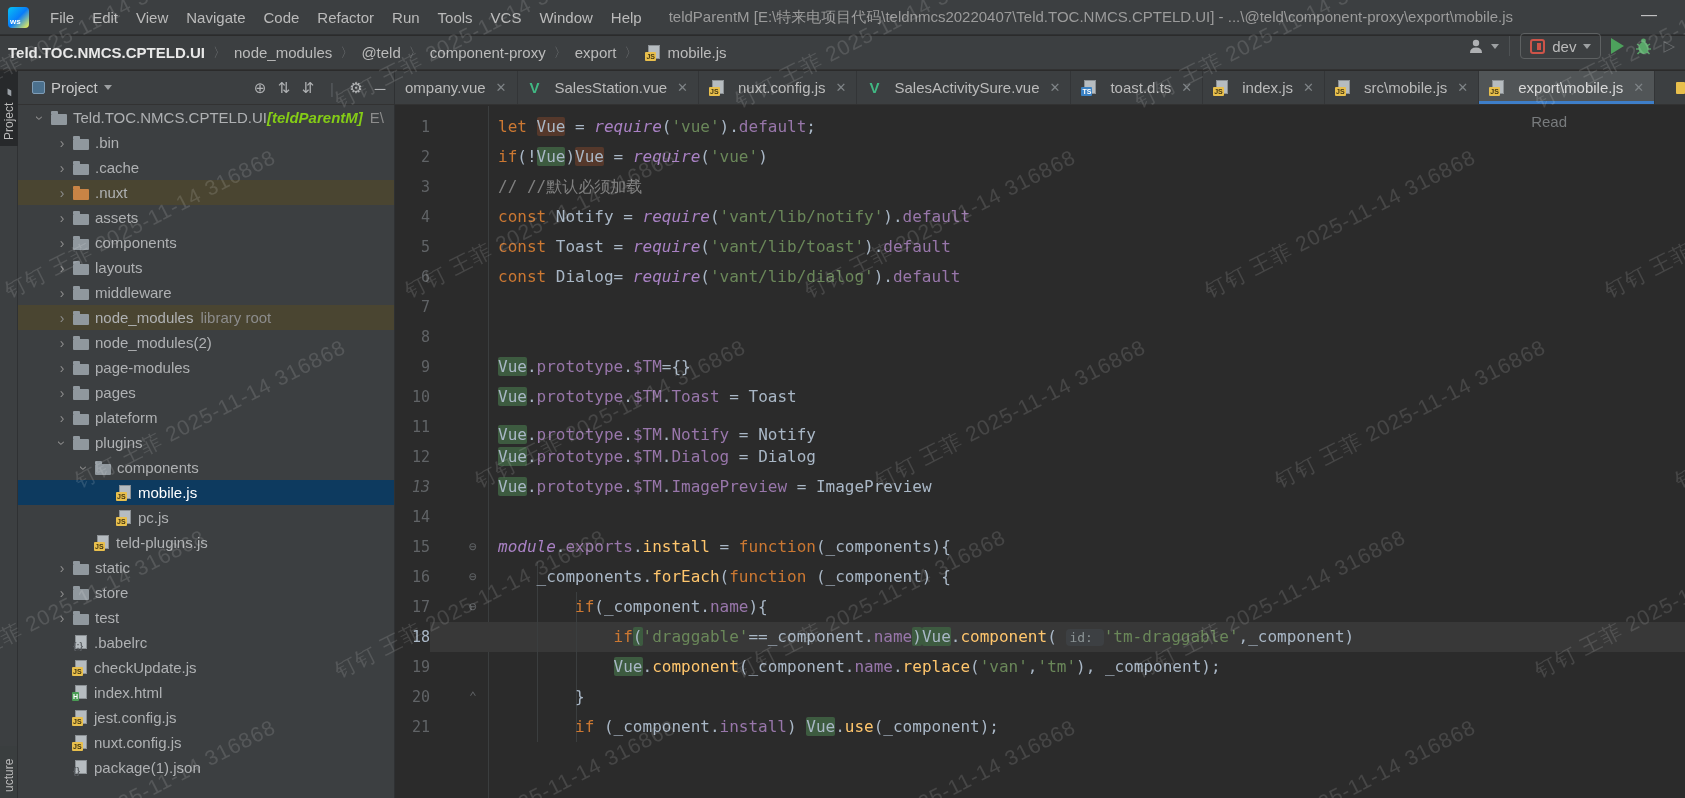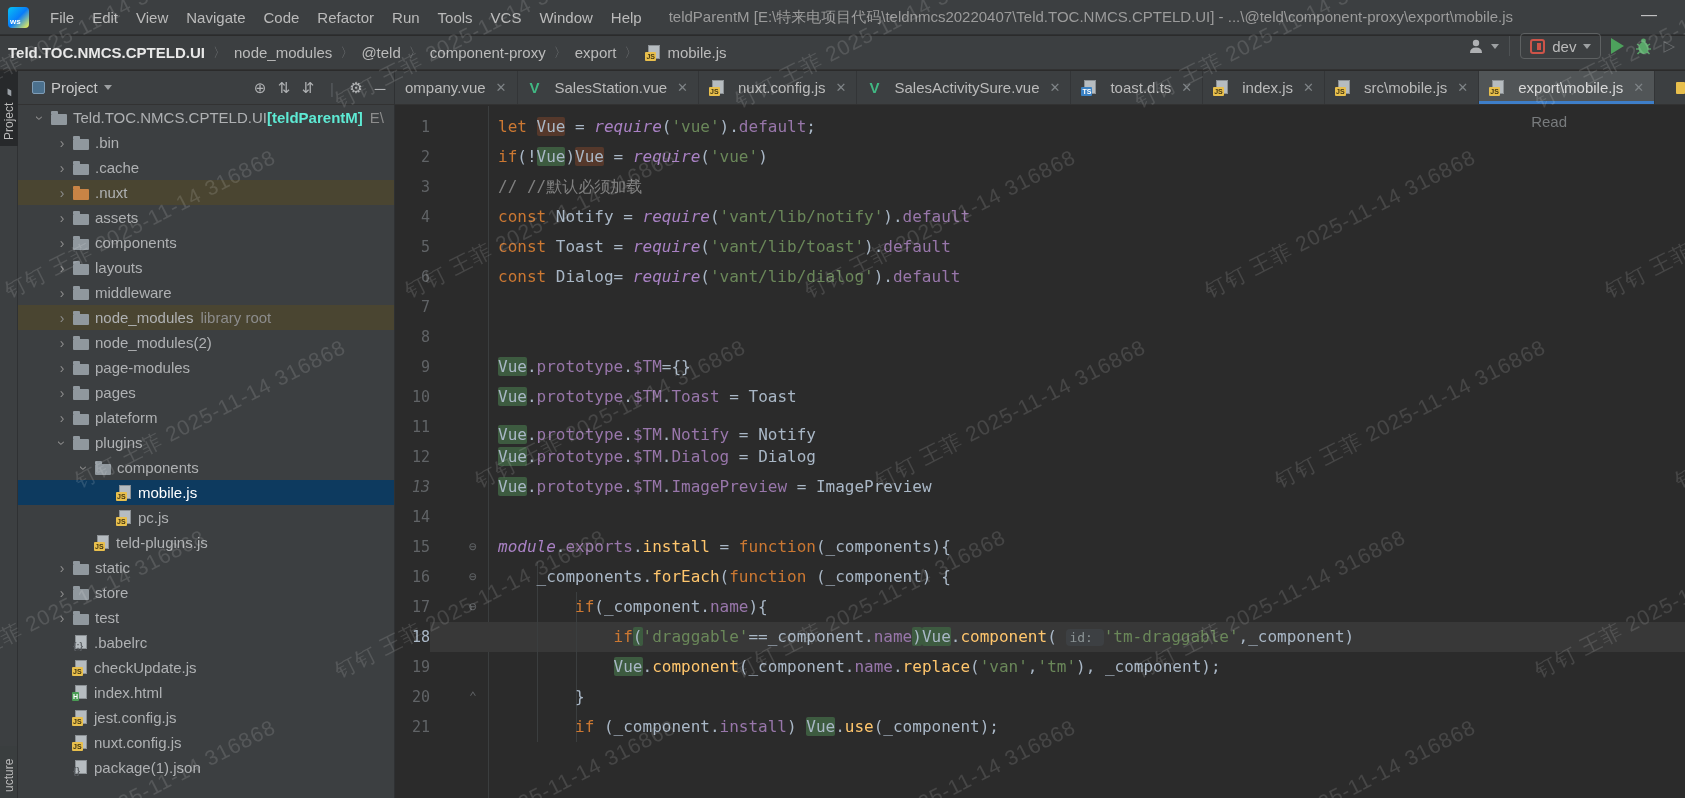--- a/index.html
+++ b/index.html
@@ -39,21 +39,21 @@
   #proj-header { height:34px; display:flex; align-items:center; border-bottom:1px solid #323232; }
   #proj-title { color:#c8c8c8; font-size:15px; margin-left:6px; }
   .tw-ico { width:13px; height:13px; margin-left:14px; background:#4b708d; border-radius:2px; border:1px solid #7f9cb5; }
   .hdr-ico { color:#afb1b3; font-size:15px; width:24px; text-align:center; }
   #hdr-icons { position:absolute; right:2px; top:0; height:34px; display:flex; align-items:center; }
   .tree-row { height:25px; display:flex; align-items:center; font-size:15px; color:#afb1b3; white-space:nowrap; }
   .tree-row.olive { background:#4a4531; }
   .tree-row.selected { background:#0d3a5f; color:#ffffff; }
   .chev { width:20px; text-align:center; color:#8c8c8c; font-size:14px; flex:0 0 20px; }
   .chev.open { transform:rotate(90deg); }
-  .tree-label.bold { font-weight:bold; color:#5eead4; }
+  .tree-label.bold { font-weight:bold; color:#84cc16;font-style:italic; }
   .tree-suffix { color:#8c8c8c; margin-left:7px; }
   
   .folder { width:16px; height:11px; background:#90989e; border-radius:1px; position:relative; margin:3px 6px 0 1px; flex:0 0 16px;}
   .folder::before { content:""; position:absolute; top:-3px; left:0; width:7px; height:3px; background:inherit; border-radius:1px 1px 0 0; }
   .folder.orange { background:#c98445; }
   .ficon { width:15px; height:16px; position:relative; margin-right:7px; flex:0 0 15px; }
   .ficon .page { position:absolute; top:0; right:0; width:12px; height:14px; background:#b6bcc0; border-radius:1px; box-shadow:inset 0 0 0 1px #8b9094;}
   .ficon .badge { position:absolute; left:0; bottom:0; padding:0 1px; height:9px; line-height:9px; font-size:7px; font-weight:bold; border-radius:1px; }
   .badge.js { background:#e8bf4c; color:#403512; }
   .badge.ts { background:#3b82c4; color:#fff; }

